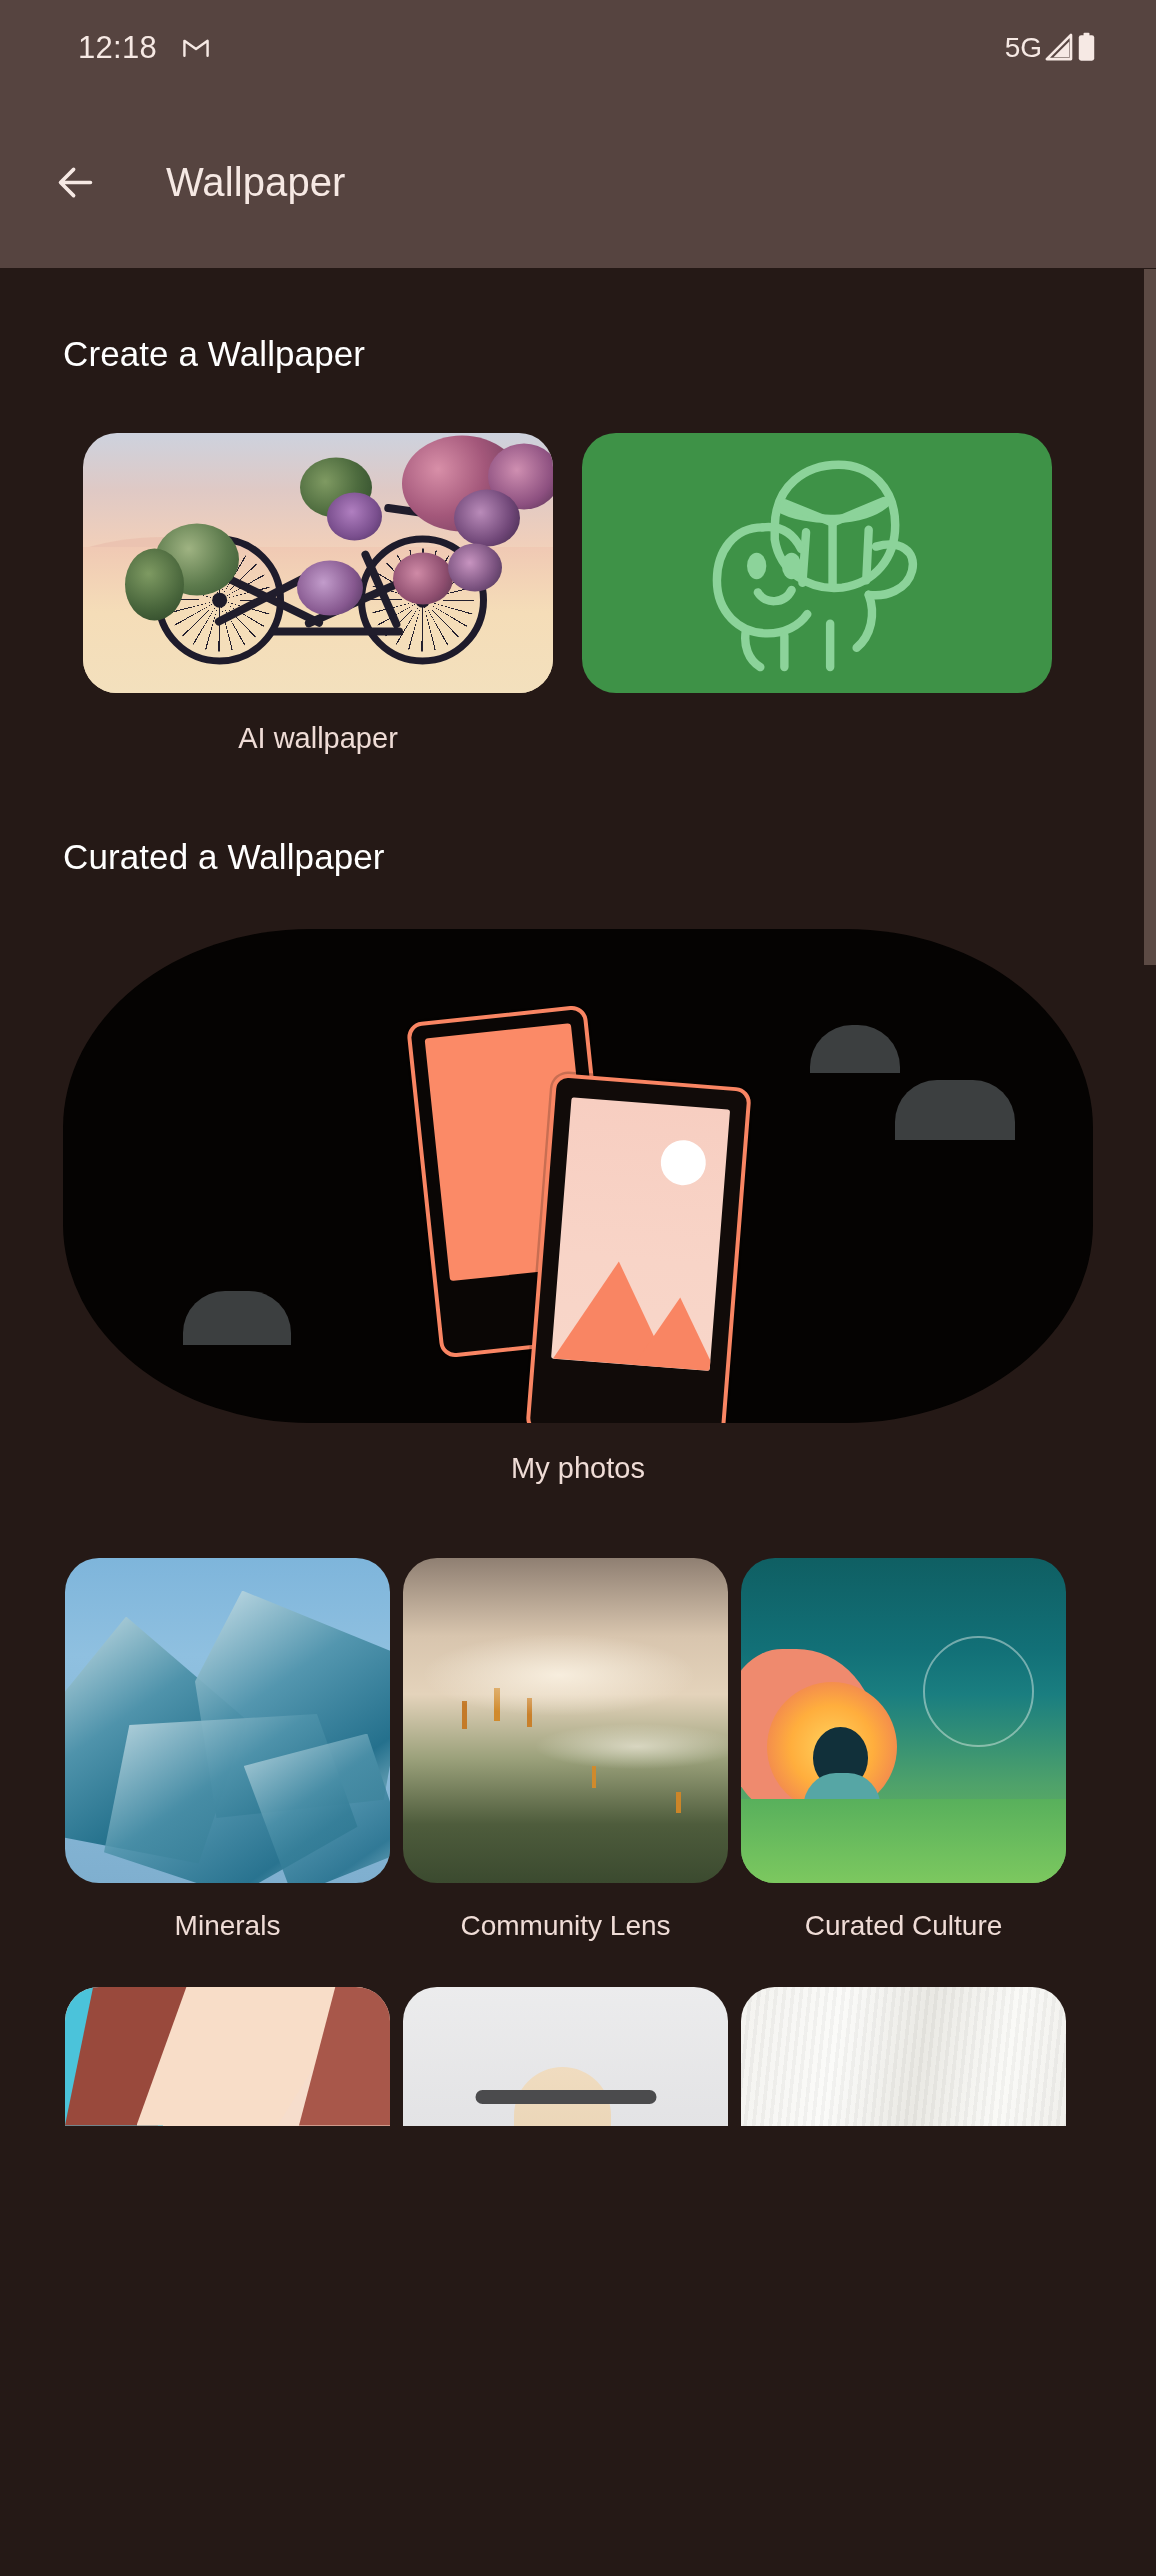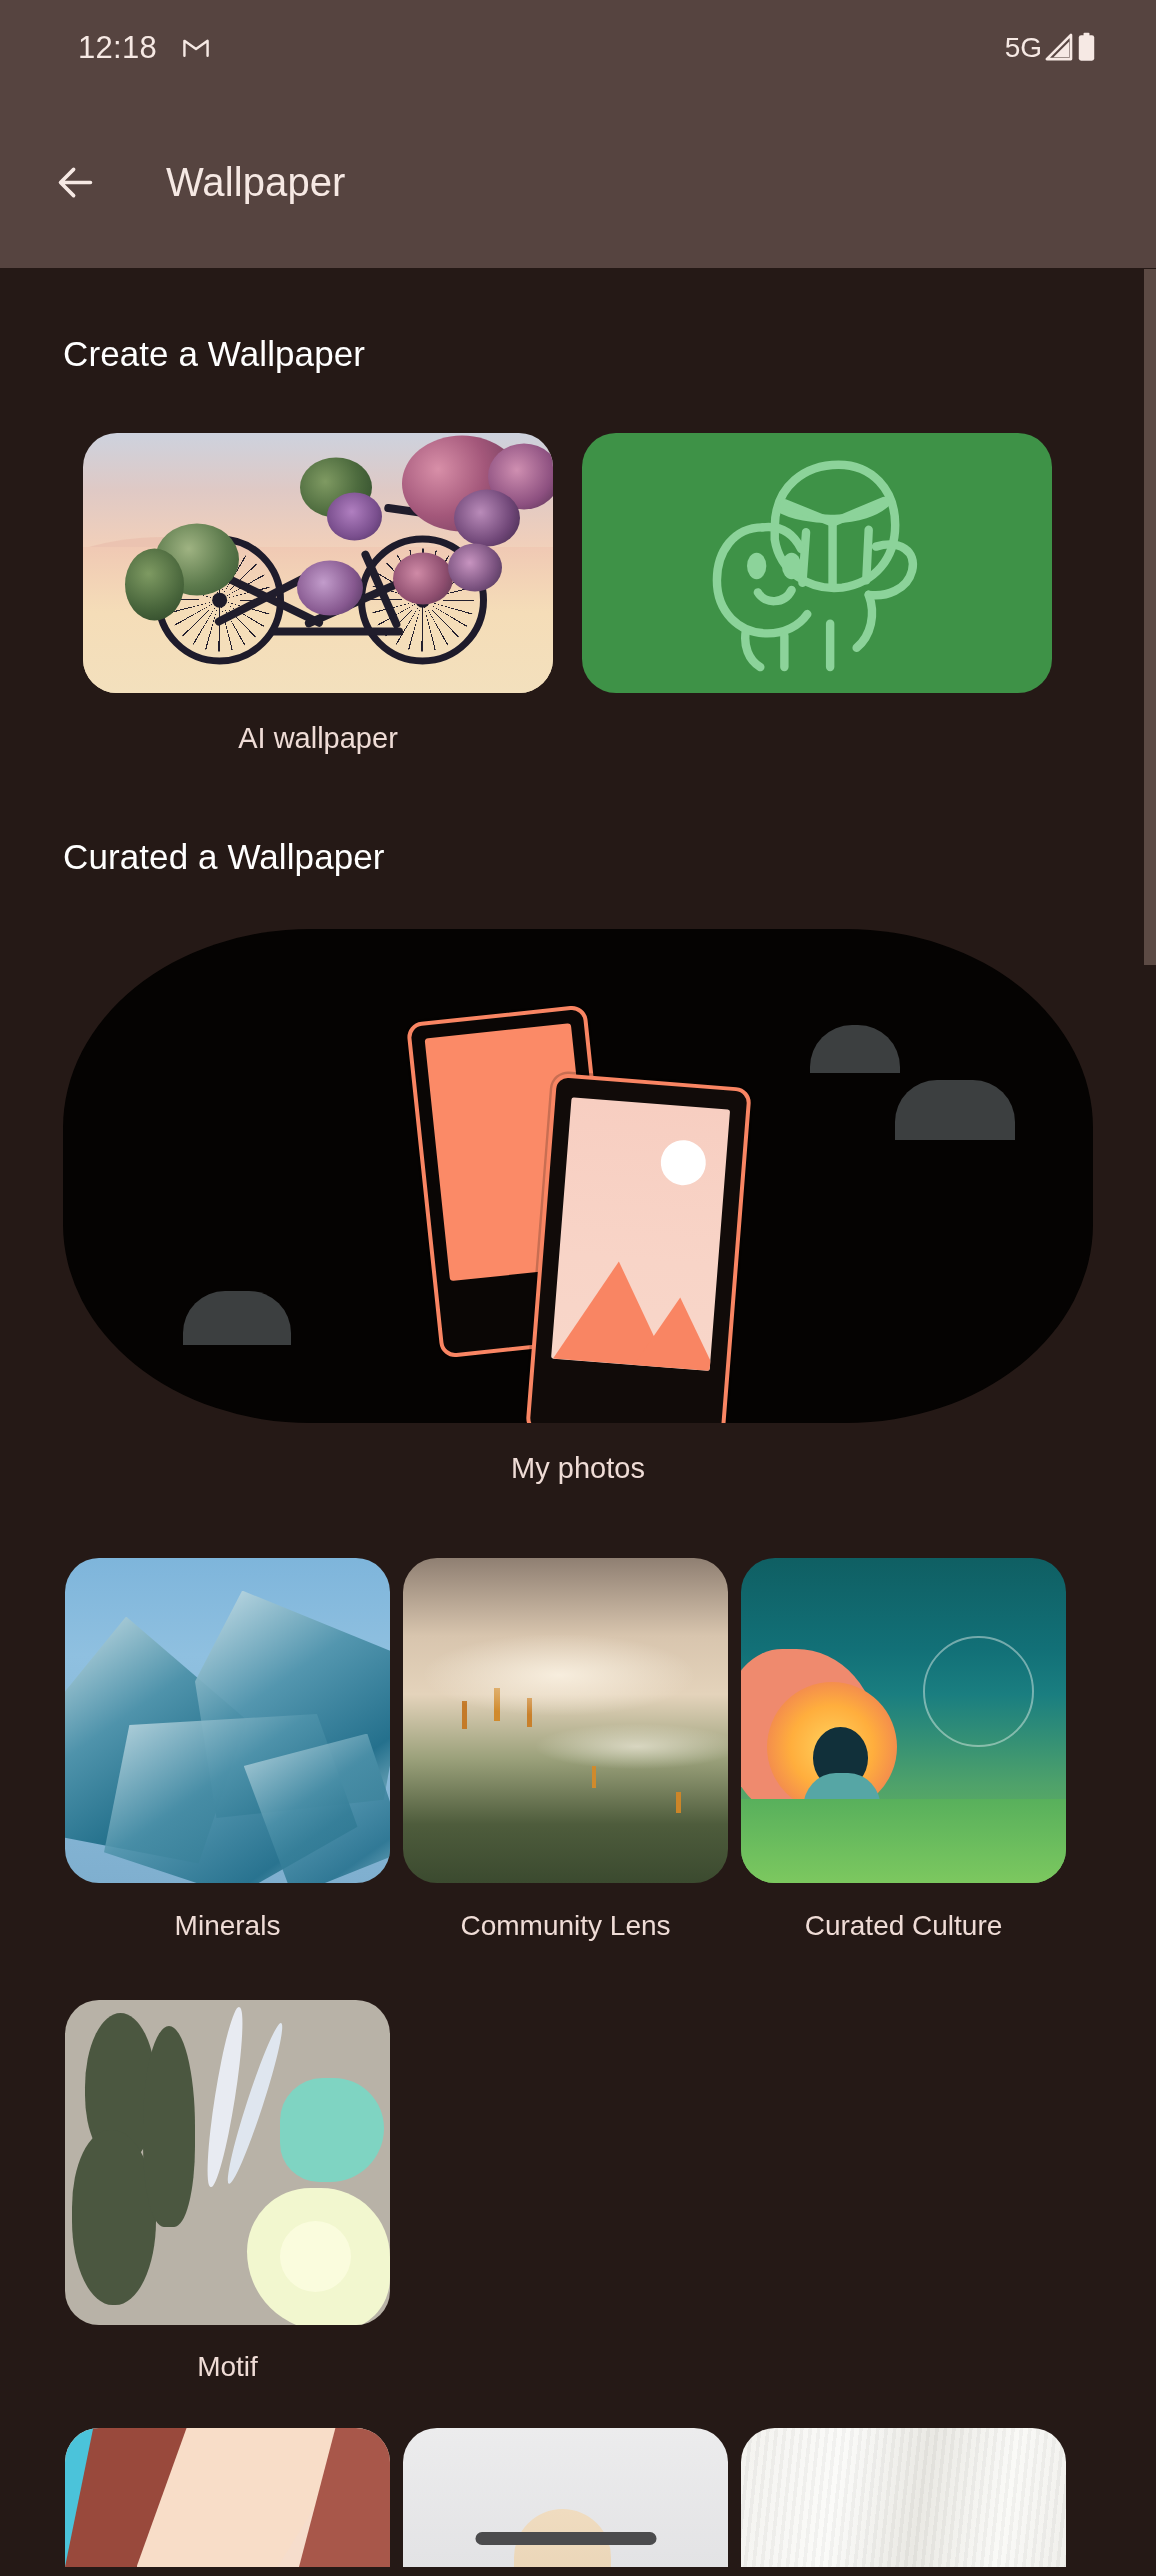--- a/index.html
+++ b/index.html
@@ -554,33 +554,20 @@
           <div style="position:absolute;left:8%;top:38%;width:40%;height:40%;background:radial-gradient(circle at 50% 50%,#ffd25e 0%,#ffae3d 45%,#f2894f 75%,transparent 80%);border-radius:50%;"></div>
           <div style="position:absolute;left:22%;top:52%;width:17%;height:19%;background:#11303a;border-radius:50%;"></div>
           <div style="position:absolute;left:19%;top:66%;width:24%;height:26%;background:#56a6a5;border-radius:42% 42% 0 0;"></div>
           <div style="position:absolute;left:0;bottom:0;width:100%;height:26%;background:linear-gradient(180deg,#58b05c,#7cc85f);"></div>
           <div style="position:absolute;left:56%;top:24%;width:34%;height:34%;border:2.4px solid rgba(235,245,240,.45);border-radius:50%;"></div>
         </div>
         <div class="grid-label">Curated Culture</div>
       </div>
 
 
-      <div class="grid-tile">
-        <div class="grid-thumb th-motif">
-          <div style="position:absolute;left:6%;top:4%;width:22%;height:46%;background:#4b5740;border-radius:50% 50% 45% 45%;"></div>
-          <div style="position:absolute;left:2%;top:40%;width:26%;height:54%;background:#4b5740;border-radius:46% 54% 50% 50%;"></div>
-          <div style="position:absolute;left:24%;top:8%;width:16%;height:62%;background:#4b5740;border-radius:50% 50% 40% 40%;"></div>
-          <div style="position:absolute;left:46%;top:2%;width:6%;height:56%;background:#e8ebf2;transform:rotate(9deg);border-radius:50%;"></div>
-          <div style="position:absolute;left:56%;top:6%;width:5%;height:52%;background:#dfe6ef;transform:rotate(18deg);border-radius:50%;"></div>
-          <div style="position:absolute;left:66%;top:24%;width:32%;height:32%;background:#7fd4c2;border-radius:46% 54% 58% 42%;"></div>
-          <div style="position:absolute;left:56%;bottom:-2%;width:44%;height:44%;background:#f2f7cf;border-radius:48% 52% 40% 60%;"></div>
-          <div style="position:absolute;left:66%;bottom:10%;width:22%;height:22%;background:#fafcdd;border-radius:50%;"></div>
-        </div>
-        <div class="grid-label">Motif</div>
-      </div>
     </div>
 
     <div class="grid grid-row-partial" style="margin-top:0;">
       <div class="grid-tile">
         <div class="grid-thumb th-geo">
           <div style="position:absolute;left:0;top:0;width:30%;height:100%;background:#4bc3da;"></div>
           <div style="position:absolute;left:0;top:0;width:62%;height:100%;background:#99493c;clip-path:polygon(14% 0,100% 0,46% 100%,0 100%);"></div>
           <div style="position:absolute;left:22%;top:0;width:70%;height:100%;background:#f8ddc8;clip-path:polygon(22% 0,100% 0,62% 100%,0 100%);"></div>
           <div style="position:absolute;right:0;top:0;width:28%;height:100%;background:#a8574a;clip-path:polygon(40% 0,100% 0,100% 100%,0 100%);"></div>
         </div>

